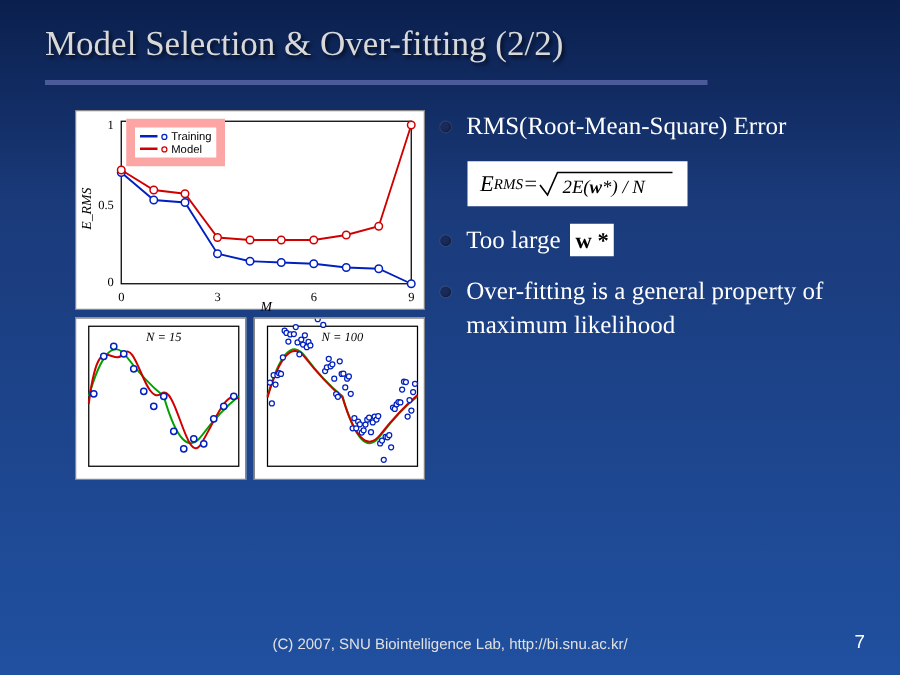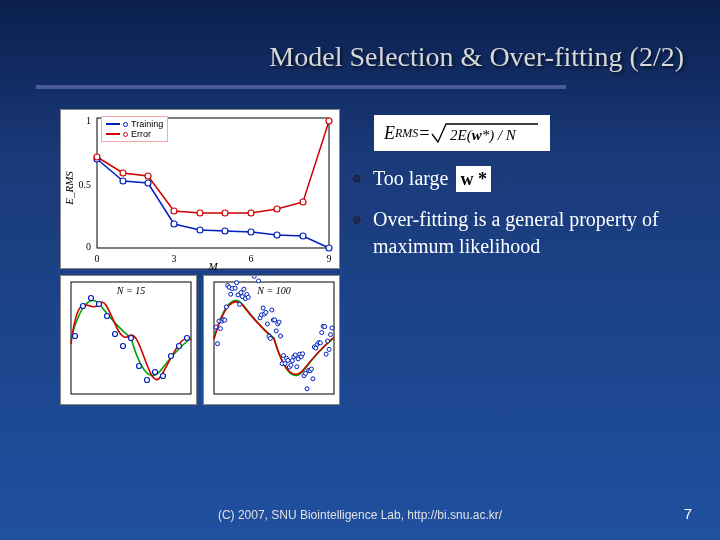--- a/index.html
+++ b/index.html
@@ -6,22 +6,21 @@
   body {
     width: 720px;
     height: 540px;
     background: linear-gradient(to bottom, #0a1f4d 0%, #1a3a7a 30%, #2050a0 100%);
     font-family: Georgia, 'Times New Roman', serif;
     color: #fff;
     position: relative;
     overflow: hidden;
   }
   .title-area {
-    padding: 41px 36px 8px 36px;
-    text-align: right;
+    padding: 20px 36px 8px 36px;
   }
   .title {
     font-size: 28px;
     color: #d8d8d8;
     text-shadow: 2px 2px 3px rgba(0,0,0,0.6);
     font-weight: normal;
   }
   .underline {
     height: 4px;
     background: #4a5a9a;
@@ -121,21 +120,21 @@
     bottom: 18px;
     right: 28px;
     font-size: 15px;
     font-family: Arial, sans-serif;
     color: #fff;
   }
   .legend-box {
     position: absolute;
     top: 6px;
     left: 40px;
-    border: 1px solid #fca5a5;
+    border: 7px solid #fca5a5;
     background: #fff;
     font-family: Arial, sans-serif;
     font-size: 9px;
     padding: 2px 4px;
     color: #000;
   }
   .legend-row { display: flex; align-items: center; gap: 3px; }
   .legend-line { width: 14px; height: 1.5px; }
   .legend-circ { width: 5px; height: 5px; border: 1px solid; border-radius: 50%; }
 </style>
@@ -195,21 +194,21 @@
       </svg>
       <div class="legend-box">
         <div class="legend-row">
             <span class="legend-line" style="background:#0020c0"></span>
             <span class="legend-circ" style="border-color:#0020c0"></span>
             <span>Training</span>
           </div>
         <div class="legend-row">
             <span class="legend-line" style="background:#d00000"></span>
             <span class="legend-circ" style="border-color:#d00000"></span>
-            <span>Error</span>
+            <span>Model</span>
           </div>
       </div>
     </div>
 
     <div class="chart-row">
       <div class="chart-box chart-small">
         <svg viewBox="0 0 137 130" width="137" height="130">
           <rect x="10" y="6" width="120" height="112" fill="#fff" stroke="#000" stroke-width="1"></rect>
           <text x="70" y="18" font-size="10" fill="#000" text-anchor="middle" font-style="italic">N = 15</text>
 
@@ -326,20 +325,26 @@
               <circle cx="125.1" cy="73.4" r="2"></circle>
               <circle cx="126.5" cy="58.6" r="2"></circle>
               <circle cx="128.0" cy="52.0" r="2"></circle>
             </g>
         </svg>
       </div>
     </div>
   </div>
 
   <div class="right-col">
+    <ul class="bullet-list">
+      <li class="bullet-item">
+        <span class="bullet-dot"></span>
+        <span class="bullet-text">RMS(Root-Mean-Square) Error</span>
+      </li>
+    </ul>
     <div class="formula-wrap">
       <span class="formula-img">
         <span>E</span>
           <span class="sub">RMS</span>
           <span> = </span>
         <svg width="110" height="26" viewBox="0 0 110 26" style="vertical-align:middle">
           <path d="M 2 14 L 8 22 L 16 4 L 108 4" fill="none" stroke="#000" stroke-width="1.3"></path>
           <text x="20" y="20" font-size="15" font-family="Times New Roman" font-style="italic" fill="#000">2E(<tspan font-weight="bold">w</tspan>*) / N</text>
         </svg>
       </span>

